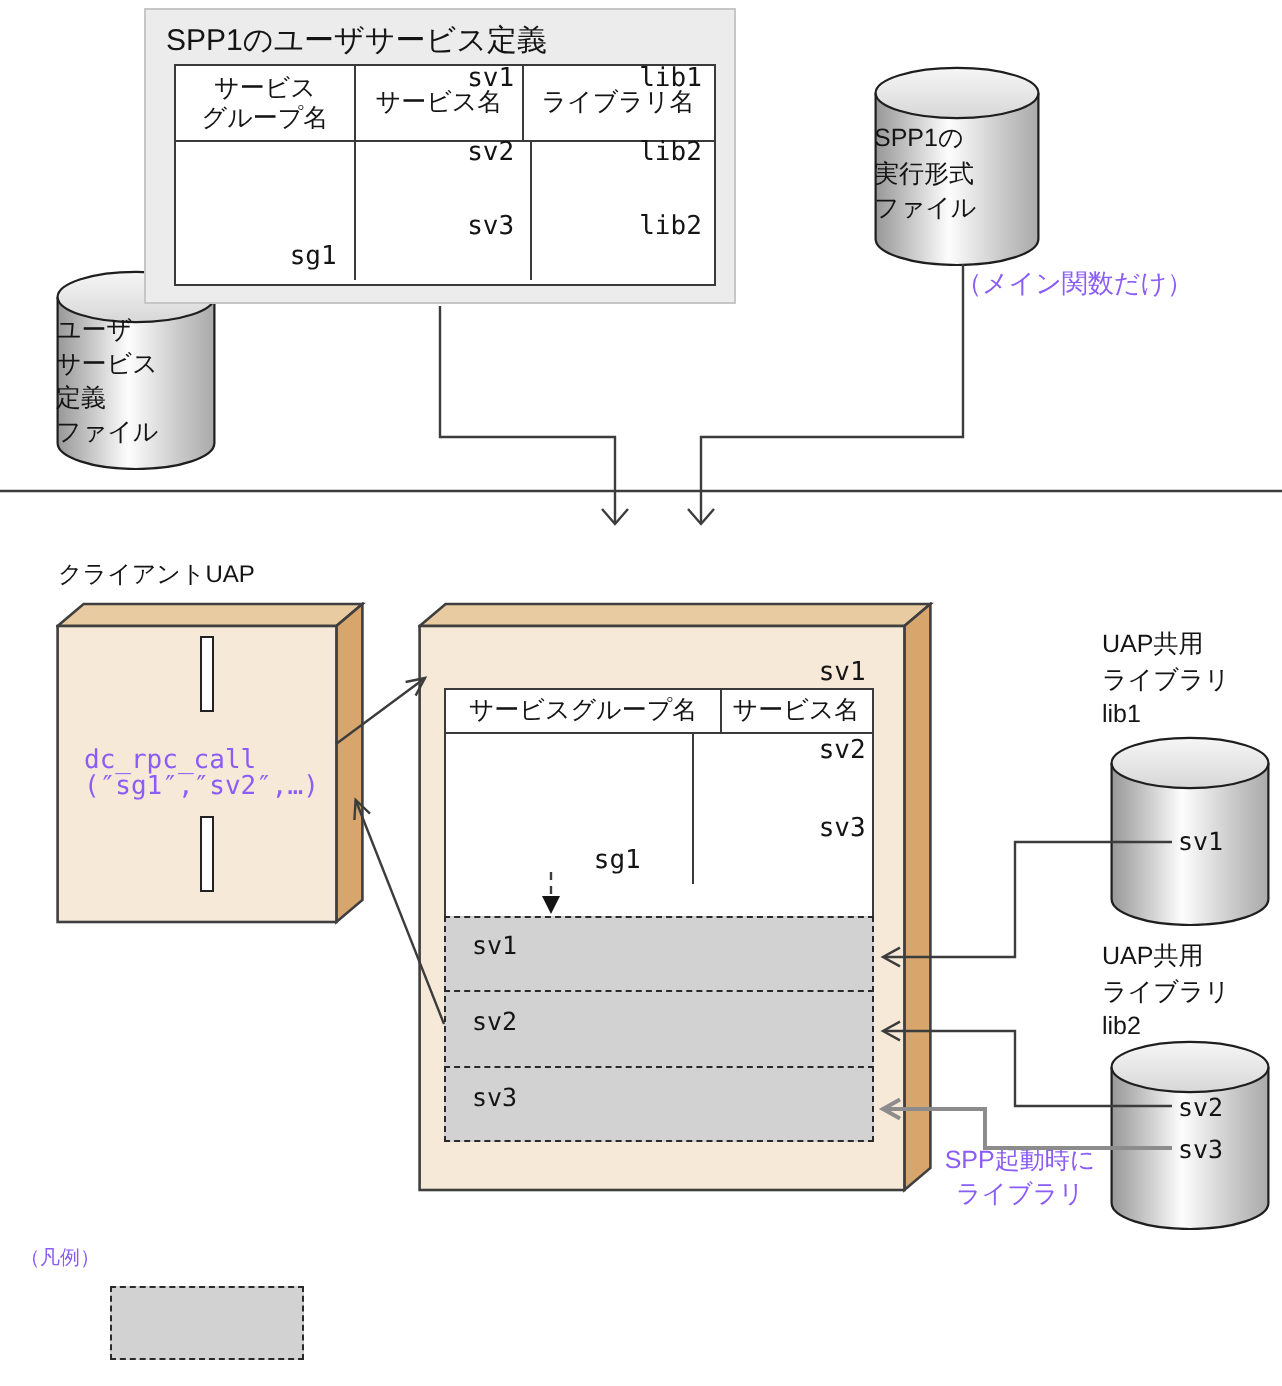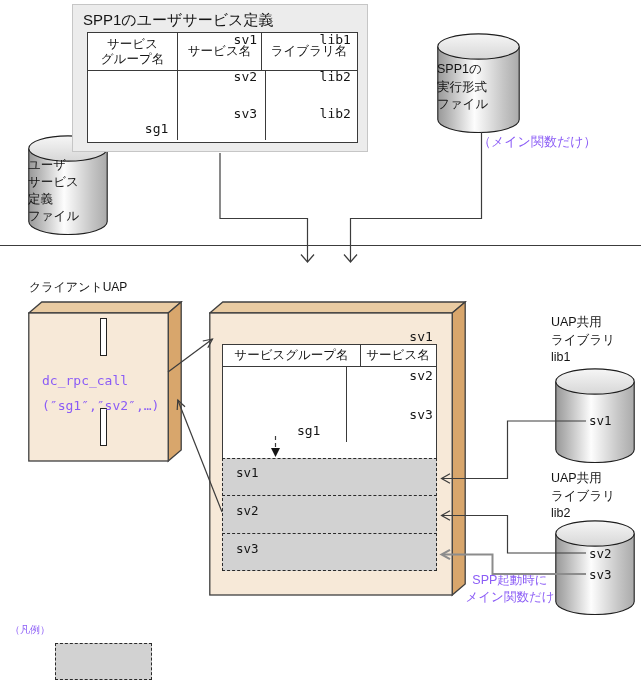--- a/index.html
+++ b/index.html
@@ -117,21 +117,21 @@
 
   <div class="boxlabel" style="left:29px;top:279px">クライアントUAP</div>
   <svg class="abs" style="left:28px;top:301px;z-index:2" width="155" height="162">
     <polygon class="b3d-top" points="0.8,12 13.8,1 153.2,1 140.2,12"></polygon>
     <polygon class="b3d-side" points="140.2,12 153.2,1 153.2,149 140.2,160"></polygon>
     <rect class="b3d-face" x="0.8" y="12" width="139.4" height="148"></rect>
   </svg>
   <div class="whitebar" style="left:100px;top:318px"></div>
   <div class="whitebar" style="left:100px;top:408px"></div>
   <div class="txt mono" style="left:42px;top:372px;font-size:13px;z-index:3">dc_rpc_call</div>
-  <div class="txt mono" style="left:42px;top:397px;font-size:13px;z-index:3">(″sg1″,″sv2″,…)</div>
+  <div class="txt mono" style="left:42px;top:385px;font-size:13px;z-index:3">(″sg1″,″sv2″,…)</div>
 
   <svg class="abs" style="left:209px;top:301px;z-index:2" width="258" height="296">
     <polygon class="b3d-top" points="0.8,12 13.8,1 256.2,1 243.2,12"></polygon>
     <polygon class="b3d-side" points="243.2,12 256.2,1 256.2,283 243.2,294"></polygon>
     <rect class="b3d-face" x="0.8" y="12" width="242.4" height="282"></rect>
   </svg>
 
   <div class="dtable" style="left:222px;top:344px;width:215px;height:127px">
     <div class="drow dhead" style="height:22px">
       <div class="dcell" style="width:138px">サービスグループ名</div>
@@ -151,21 +151,21 @@
     </div>
   </div>
 
   <div class="loaded"></div>
   <div class="loaded-sep" style="top:495px"></div>
   <div class="loaded-sep" style="top:533px"></div>
   <div class="svlabel mono" style="left:236px;top:465px">sv1</div>
   <div class="svlabel mono" style="left:236px;top:503px">sv2</div>
   <div class="svlabel mono" style="left:236px;top:541px">sv3</div>
   <div class="txt" style="left:462px;top:572px;width:96px;text-align:center;line-height:16.5px;z-index:3">SPP起動時に
-メイン関数だけ</div>
+ライブラリ</div>
 
   <div class="cyl-label" style="left:551px;top:314px;width:88px;line-height:17.5px;font-size:12.5px">UAP共用
 ライブラリ
 lib1</div>
   <svg class="abs cyl" style="left:555px;top:368px" width="80" height="95">
     <path class="cyl-stroke" d="M0.8 13.5 V81.5 A39.2 13 0 0 0 79.2 81.5 V13.5" fill="url(#cylBody)"></path>
     <ellipse class="cyl-stroke" cx="40" cy="13.5" rx="39.2" ry="12.6" fill="url(#cylTop)"></ellipse>
   </svg>
   <div class="svlabel mono" style="left:589px;top:413px">sv1</div>
 

